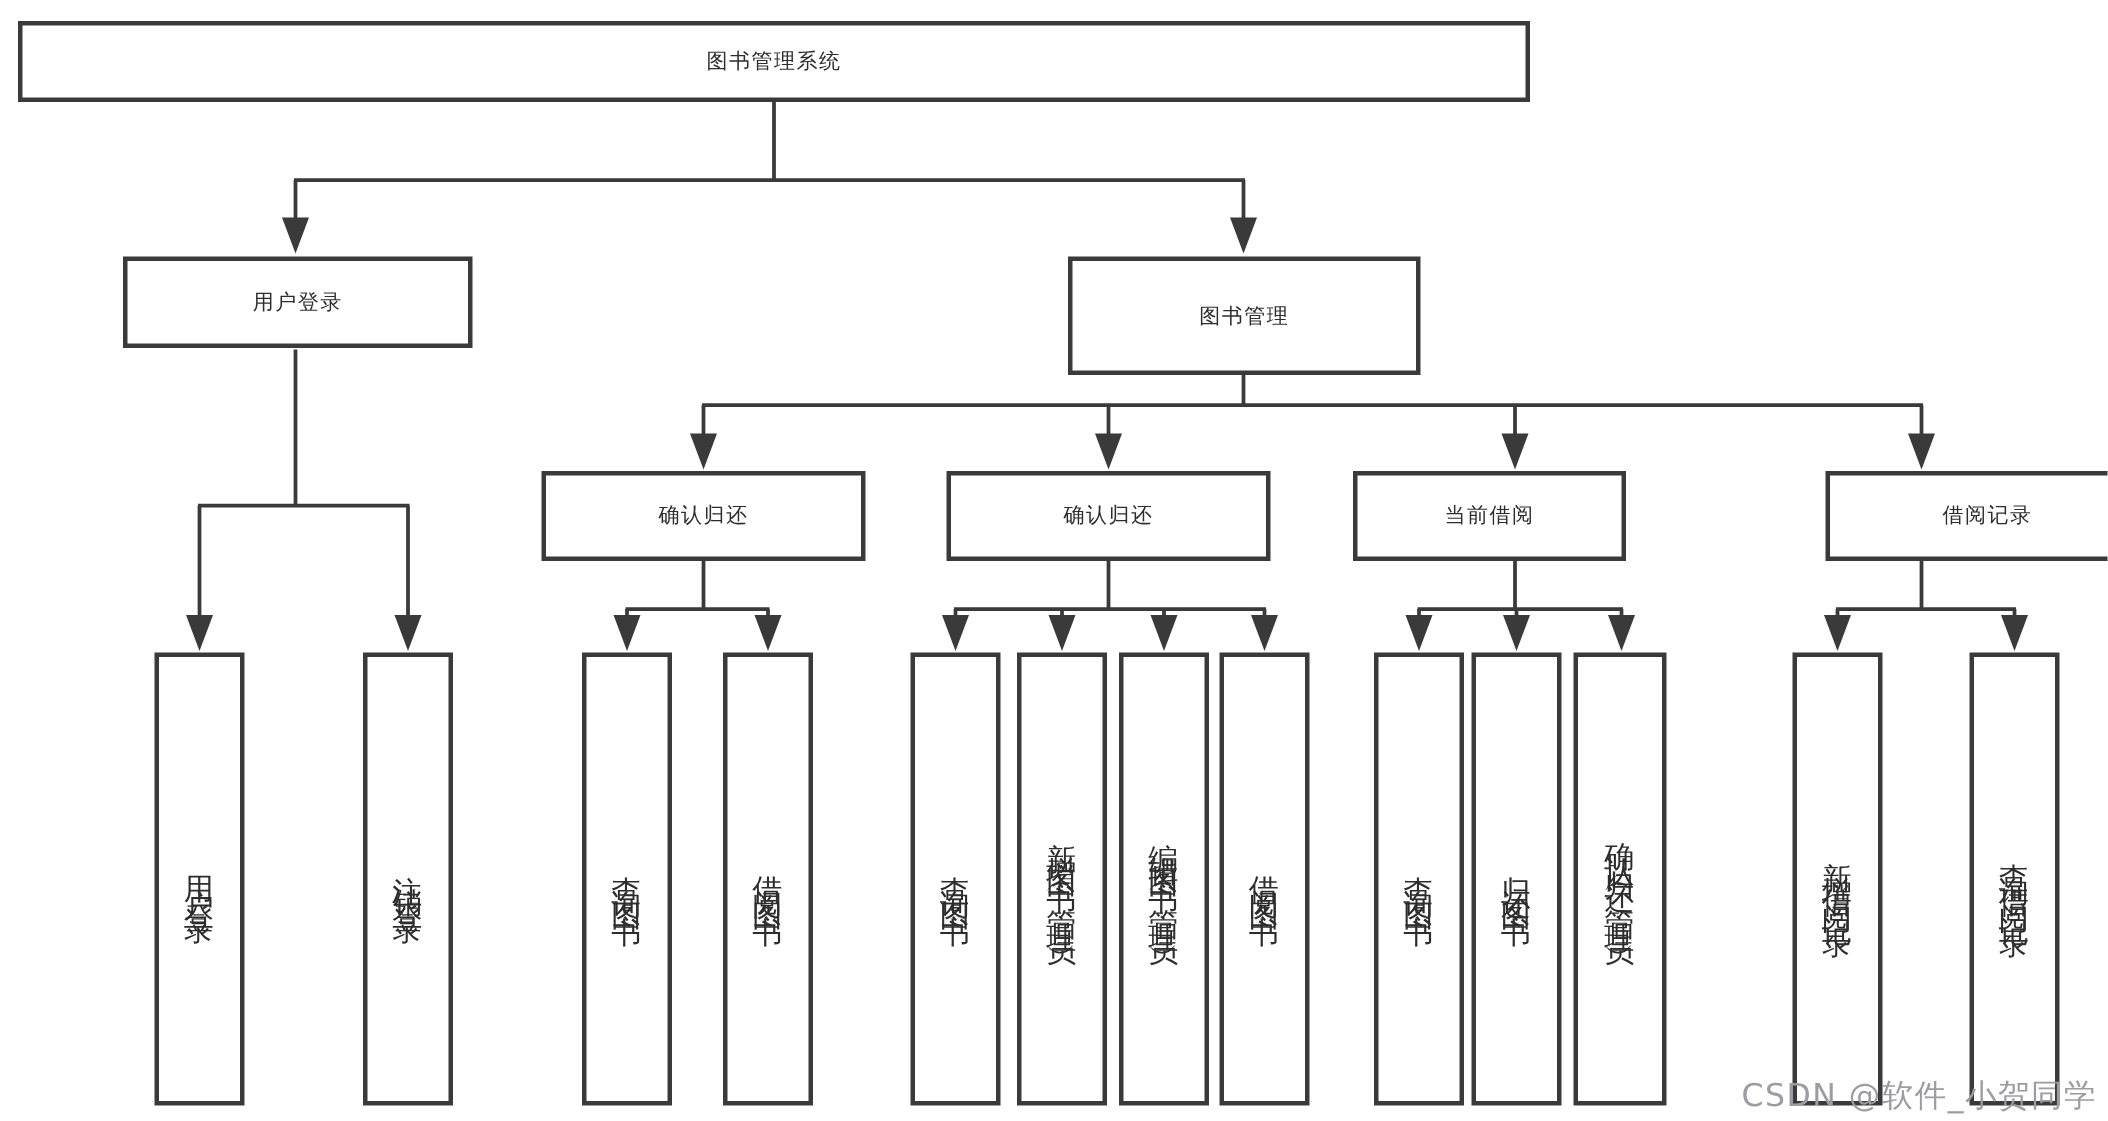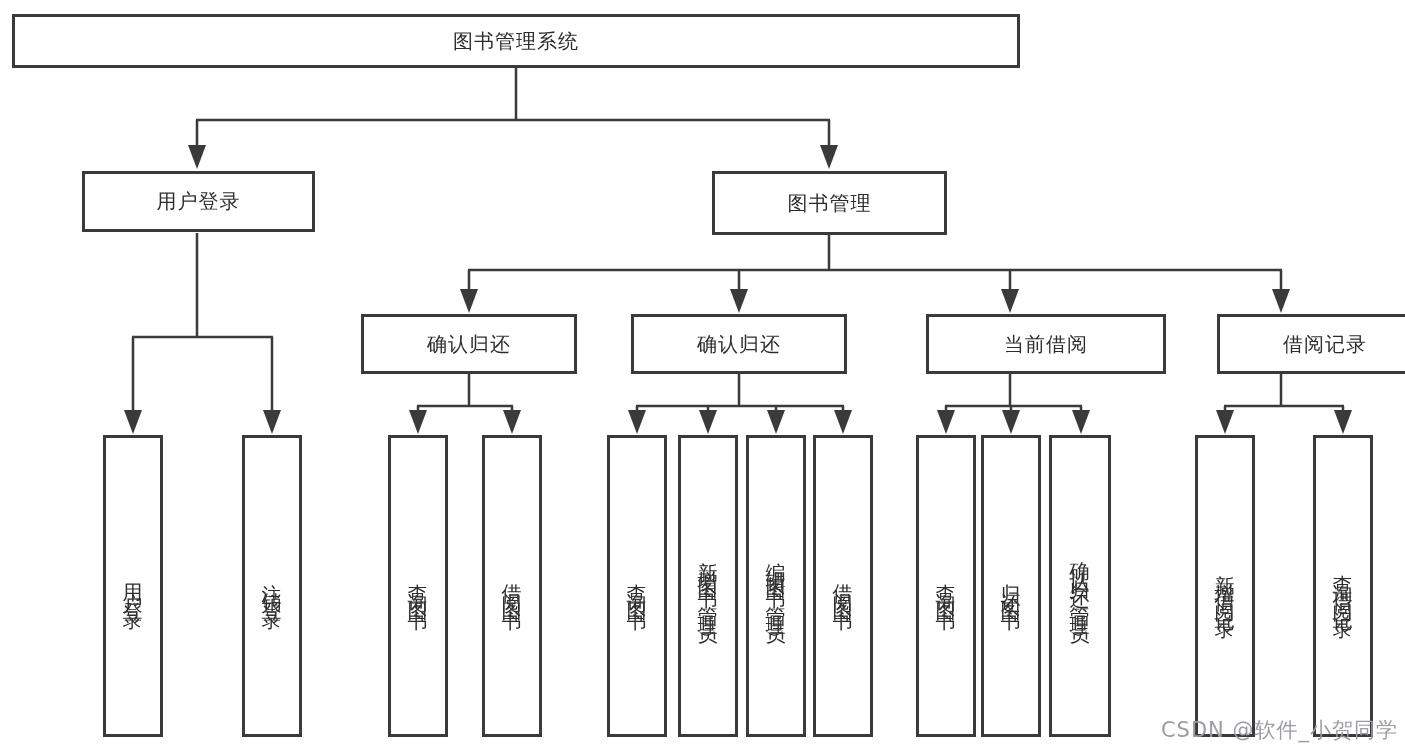--- a/index.html
+++ b/index.html
@@ -6,21 +6,21 @@
   body{
     width:1405px;height:747px;position:relative;overflow:hidden;
     background:var(--background,#ffffff);
     font-family:"DejaVu Sans","Liberation Sans",sans-serif;
     color:var(--text,#2d2d2d);
   }
   .node{
     position:absolute;box-sizing:border-box;background:#ffffff;
     border:3px solid var(--line,#3a3a3a);
     display:flex;align-items:center;justify-content:center;
-    font-size:20px;letter-spacing:1px;text-align:center;
+    font-size:14px;letter-spacing:1px;text-align:center;
   }
   .leaf{
     writing-mode:vertical-rl;text-orientation:mixed;
     font-size:20px;letter-spacing:9px;line-height:1;
   }
   svg.connectors{position:absolute;left:0;top:0;pointer-events:none}
   svg.connectors path{stroke:var(--line,#3a3a3a);stroke-width:2.5;fill:none}
   svg.connectors polygon{fill:var(--line,#3a3a3a)}
   .watermark{
     position:absolute;right:7px;bottom:3px;
@@ -65,25 +65,25 @@
   <polygon points="946,434 937,410 955,410"></polygon>
   <polygon points="1011,434 1002,410 1020,410"></polygon>
   <polygon points="1081,434 1072,410 1090,410"></polygon>
   <polygon points="1225,434 1216,410 1234,410"></polygon>
   <polygon points="1343,434 1334,410 1352,410"></polygon>
 </svg>
 
 <div class="node" style="left:12px;top:14px;width:1008px;height:54px">图书管理系统</div>
 
 <div class="node" style="left:82px;top:171px;width:233px;height:61px">用户登录</div>
-<div class="node" style="left:712px;top:171px;width:235px;height:64px">图书管理</div>
+<div class="node" style="left:712px;top:171px;width:235px;height:79px">图书管理</div>
 
 <div class="node" style="left:361px;top:314px;width:216px;height:60px">确认归还</div>
 <div class="node" style="left:631px;top:314px;width:216px;height:60px">确认归还</div>
-<div class="node" style="left:926px;top:314px;width:240px;height:60px">当前借阅</div>
+<div class="node" style="left:902px;top:314px;width:182px;height:60px">当前借阅</div>
 <div class="node" style="left:1217px;top:314px;width:216px;height:60px">借阅记录</div>
 
 <div class="node leaf" style="left:103px;top:435px;width:60px;height:302px">用户登录</div>
 <div class="node leaf" style="left:242px;top:435px;width:60px;height:302px">注销登录</div>
 
 <div class="node leaf" style="left:388px;top:435px;width:60px;height:302px">查询图书</div>
 <div class="node leaf" style="left:482px;top:435px;width:60px;height:302px">借阅图书</div>
 
 <div class="node leaf" style="left:607px;top:435px;width:60px;height:302px">查询图书</div>
 <div class="node leaf" style="left:678px;top:435px;width:60px;height:302px">新增图书（管理员）</div>

